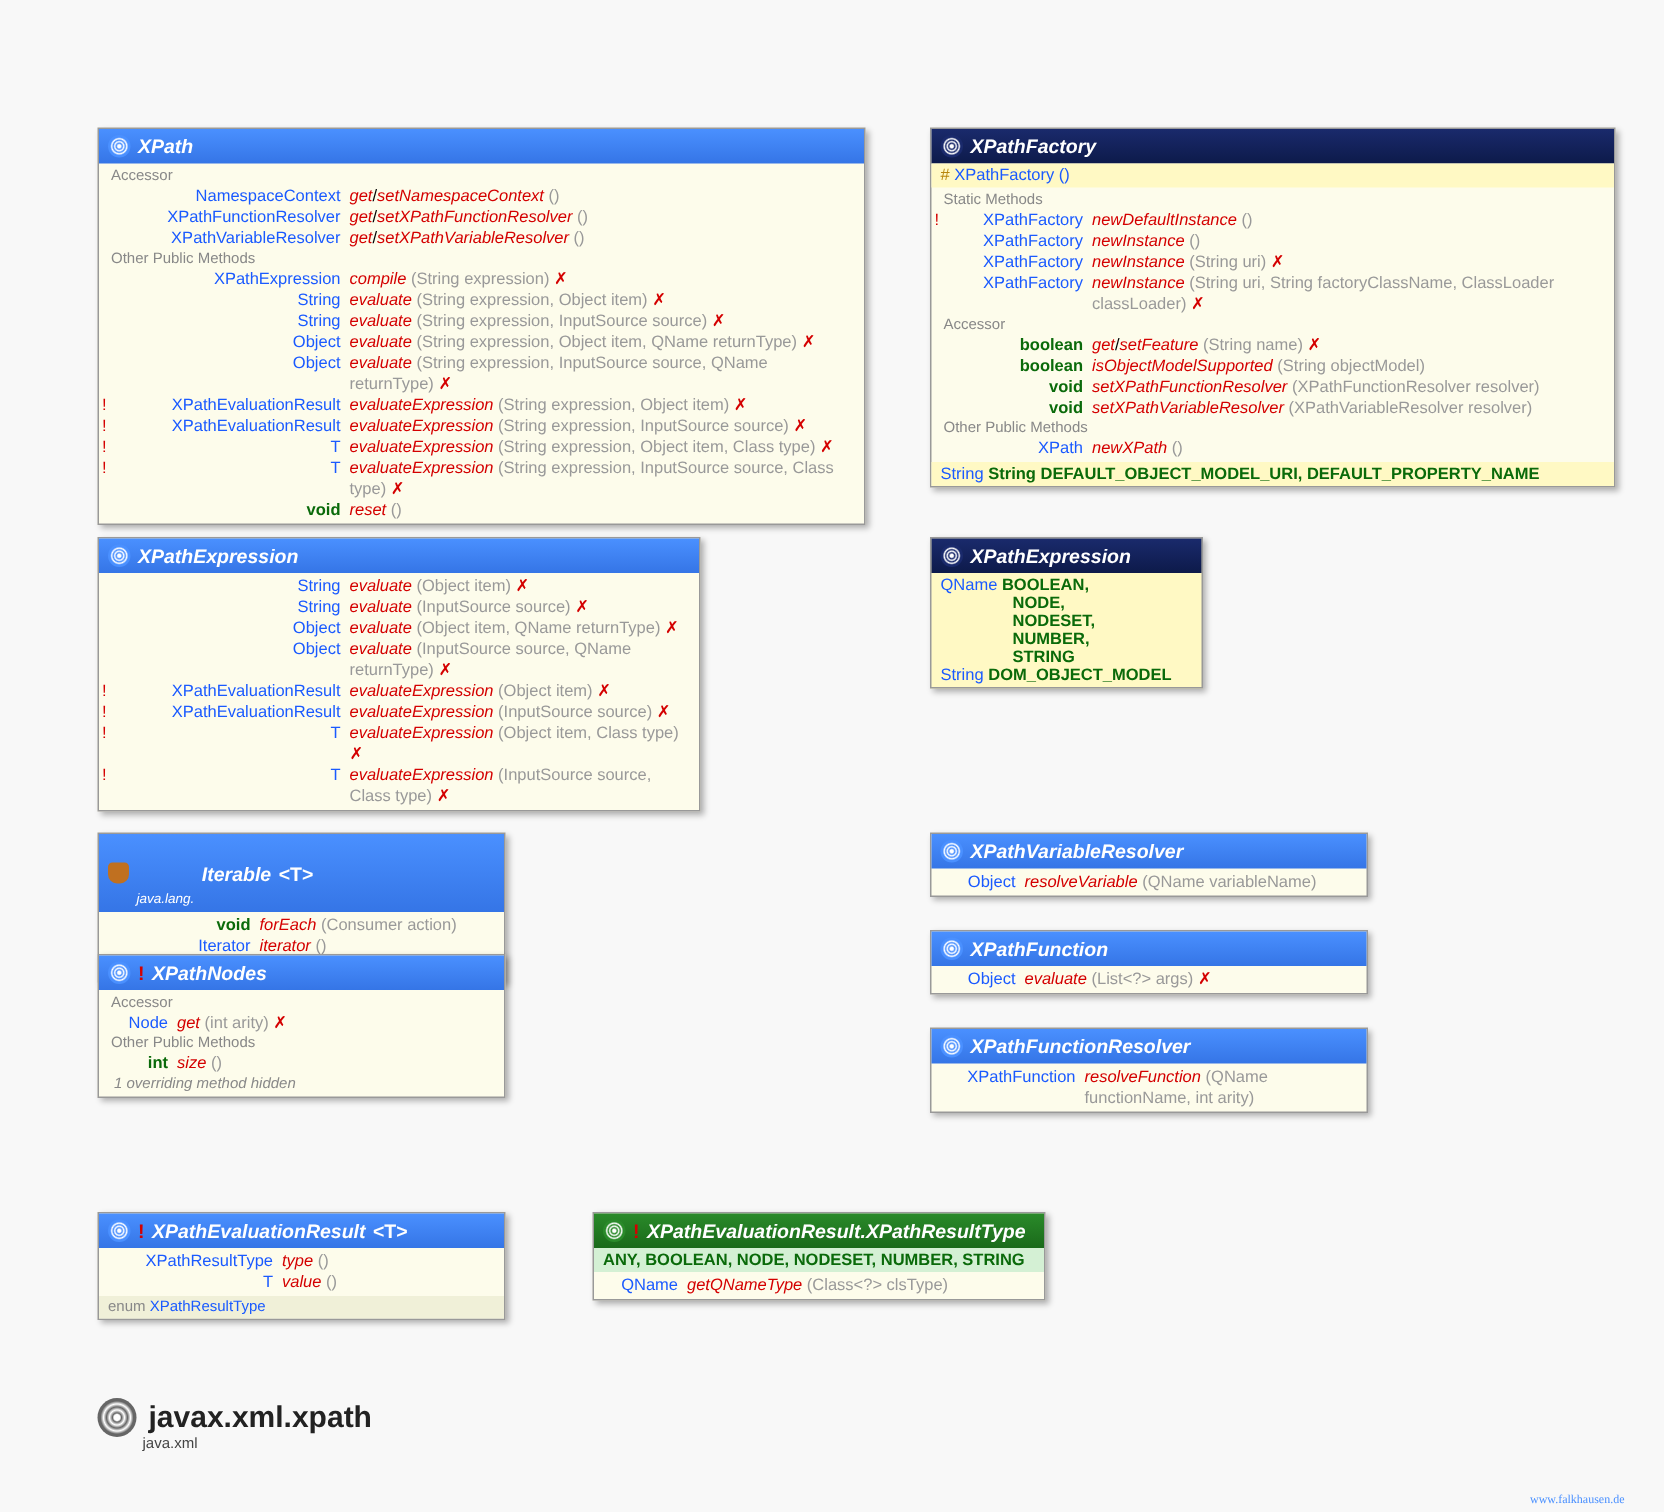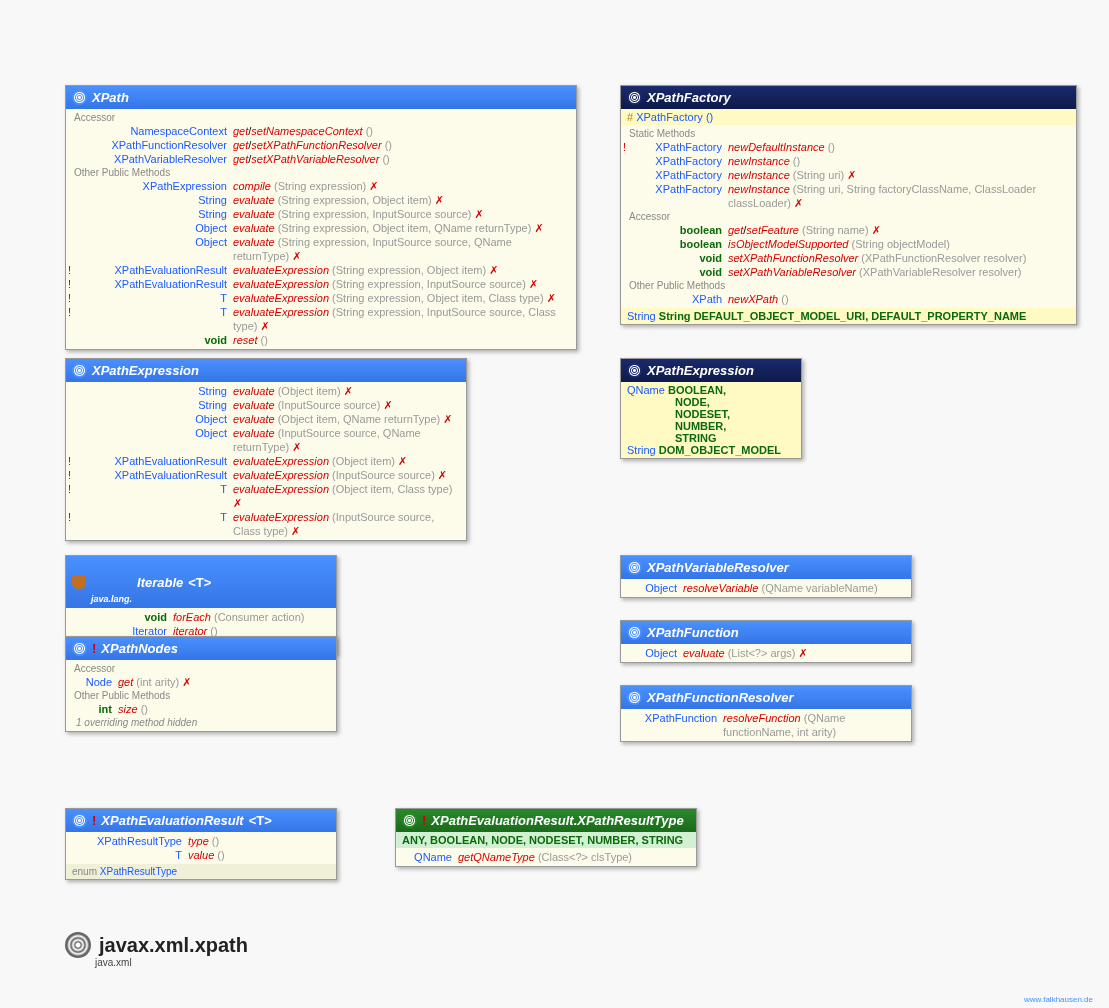--- a/index.html
+++ b/index.html
@@ -26,21 +26,21 @@
   padding: 4px 6px;
   display: flex;
   align-items: center;
   gap: 5px;
   font-size: 13px;
 }
 .hdr-blue { background: linear-gradient(#4a90ff,#3575e6); }
 .hdr-navy { background: linear-gradient(#1a2a6c,#0d1a4a); }
 .hdr-green { background: linear-gradient(#2a8a2a,#1a6a1a); }
 .hdr .bang { color: #d40000; font-style: normal; }
-.hdr .pkg { font-size: 9px; font-style: italic; font-weight: bold; margin-top: 34px; }
+.hdr .pkg { font-size: 9px; font-style: italic; font-weight: normal; margin-top: 34px; }
 .spiral {
   width: 15px; height: 15px; border-radius: 50%;
   background: radial-gradient(circle,#fff 1px,#4a90ff 2px,#fff 3px,#4a90ff 4px,#fff 5px,#4a90ff 6px);
   display: inline-block;
 }
 .spiral-n { background: radial-gradient(circle,#fff 1px,#1a2a6c 2px,#fff 3px,#1a2a6c 4px,#fff 5px,#1a2a6c 6px); }
 .spiral-g { background: radial-gradient(circle,#fff 1px,#2a8a2a 2px,#fff 3px,#2a8a2a 4px,#fff 5px,#2a8a2a 6px); }
 .cup { width:14px;height:14px;background:#c07020;border-radius:3px 3px 6px 6px;display:inline-block;position:relative; }
 .body { padding: 2px 4px; }
 .sect { color: #888; font-size: 10px; padding: 1px 4px; }
@@ -60,21 +60,21 @@
 .footer-pkg {
   position:absolute; left:65px; top:932px;
   display:flex; align-items:center; gap:8px;
 }
 .footer-pkg .spiral-lg {
   width:26px;height:26px;border-radius:50%;
   background: radial-gradient(circle,#fff 2px,#666 3px,#fff 5px,#666 7px,#fff 9px,#666 11px);
 }
 .footer-pkg .t1 { font-size:20px; font-weight:bold; color:#222; }
 .footer-pkg .t2 { font-size:10px; color:#444; position:absolute; bottom:-10px; left:30px; }
-.credit { position:absolute; right:16px; bottom:4px; font-size:8px; color:#4a90ff; }
+.credit { position:absolute; right:26px; bottom:4px; font-size:8px; color:#4a90ff;font-family:Liberation Serif, serif; }
 .constr { background:#fff9c4; padding:2px 6px; color:#b8860b; }
 .note { color:#888; font-style:italic; padding:1px 6px; font-size:10px; }
 </style>
 </head>
 <body>
 
 <div class="box" style="left:65px;top:85px;width:510px;">
   <div class="hdr hdr-blue">
       <span class="spiral"></span>
       <span>XPath</span>

